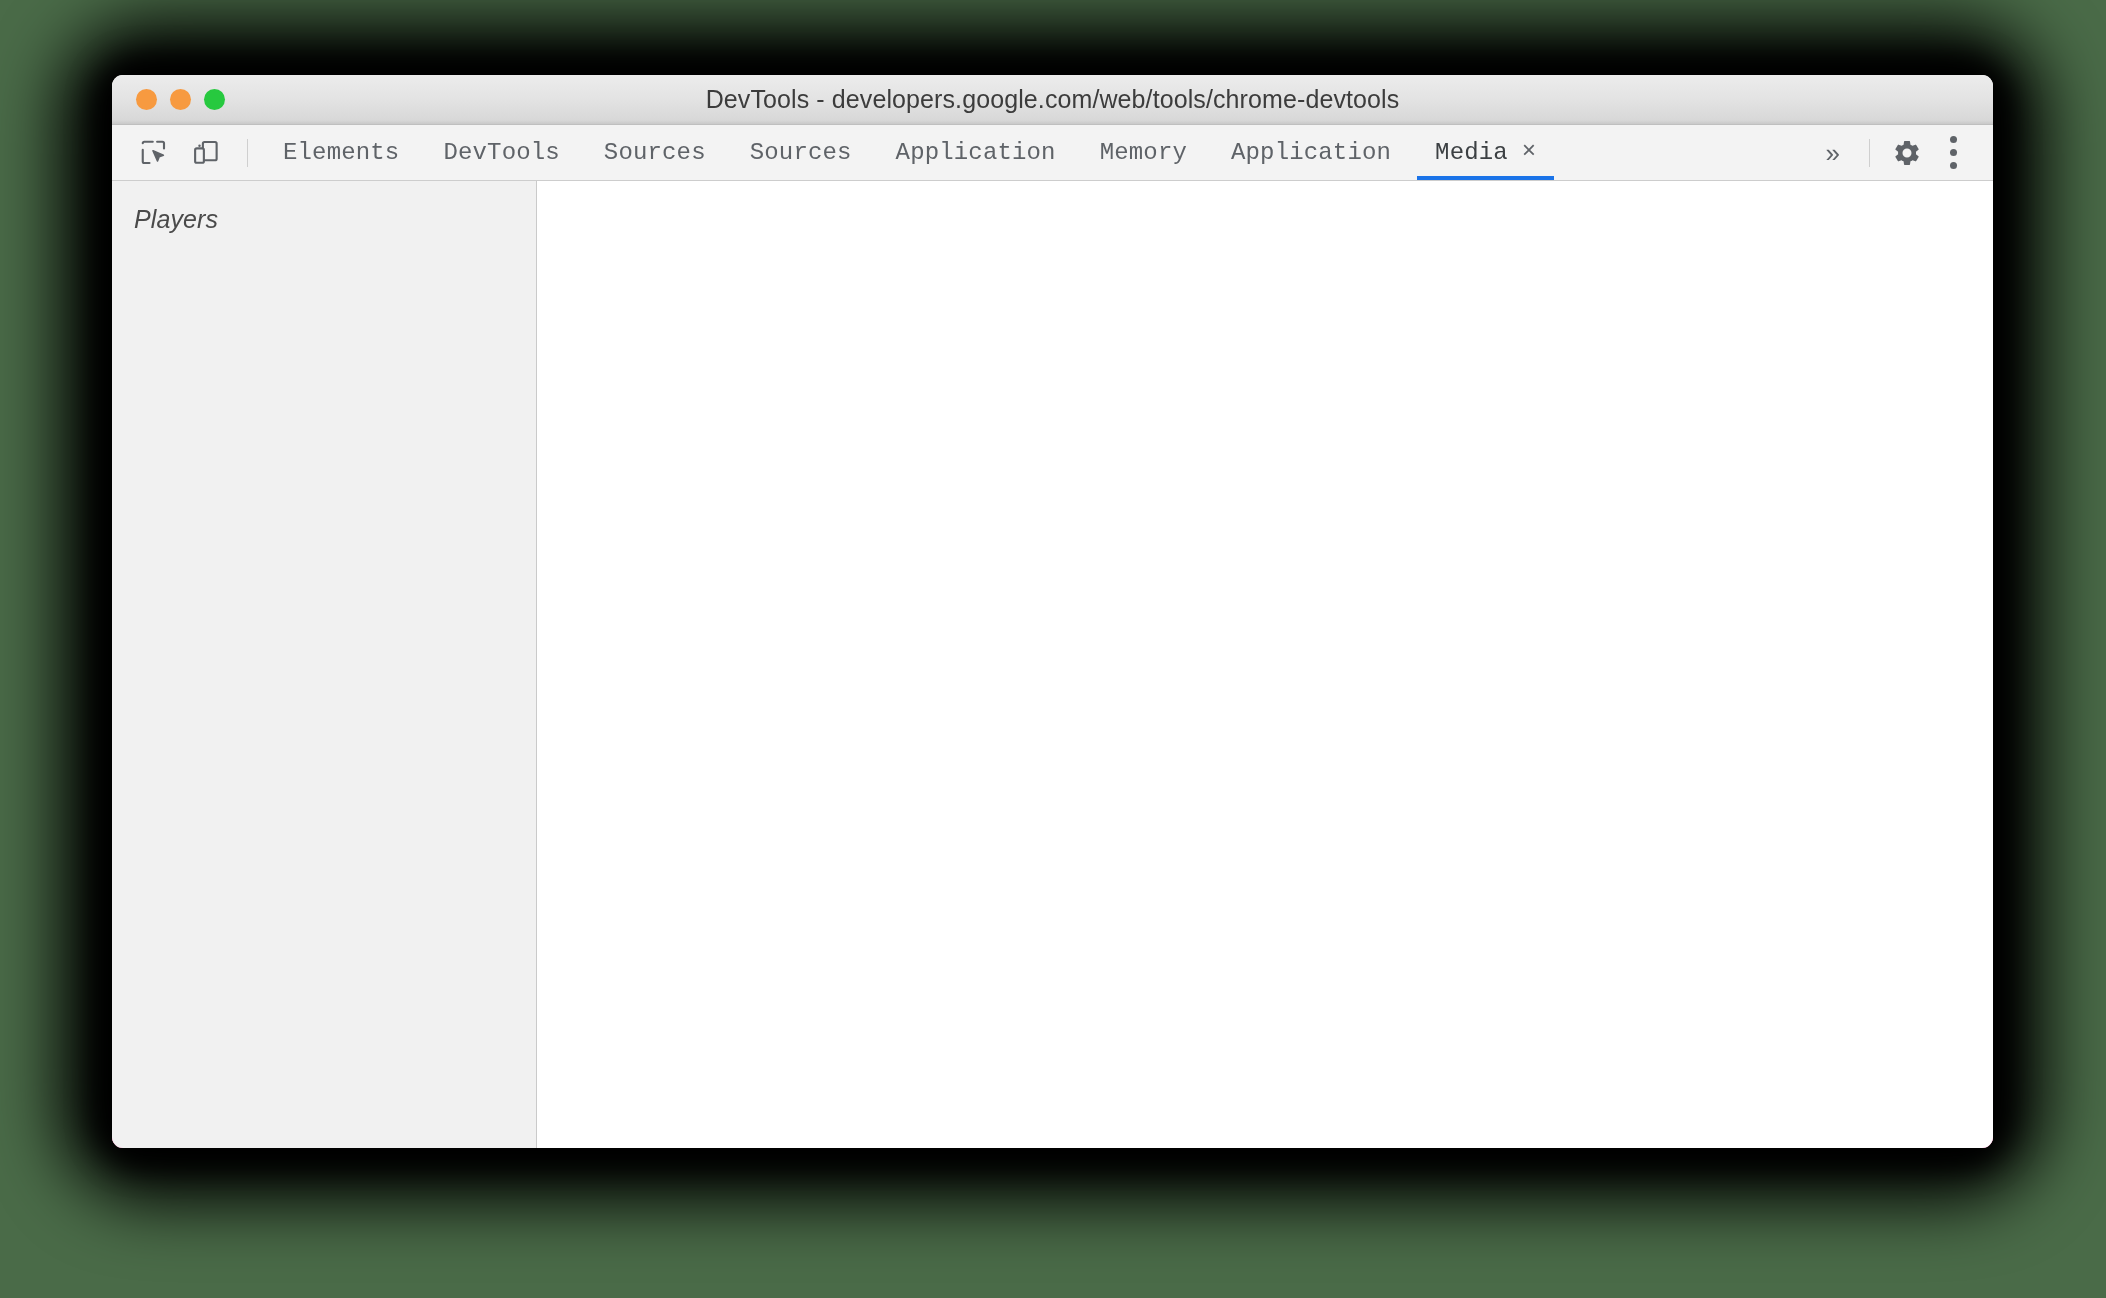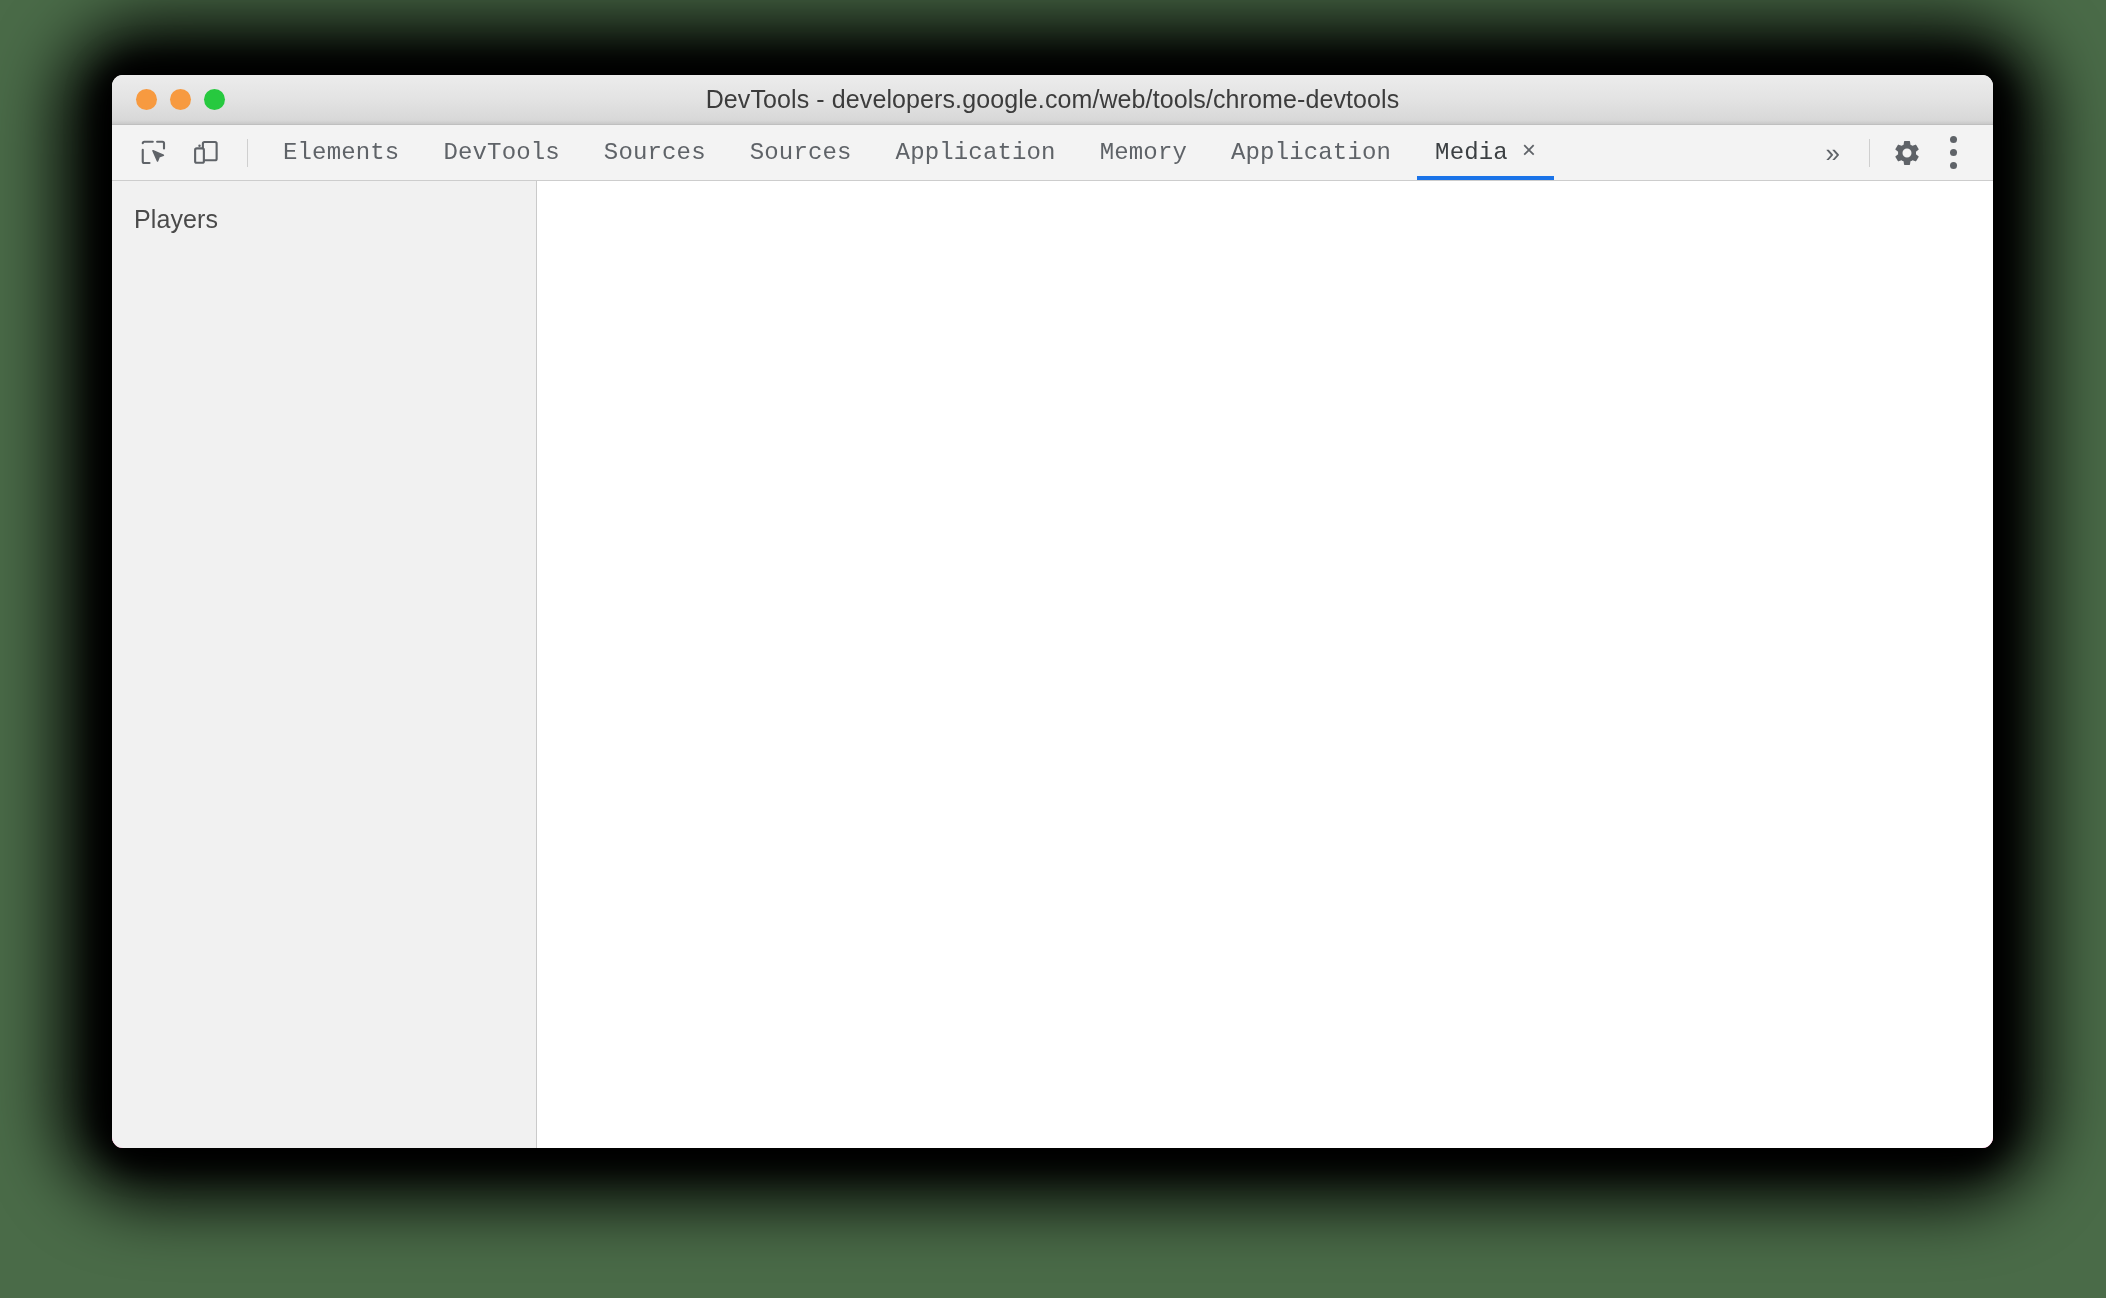--- a/index.html
+++ b/index.html
@@ -196,20 +196,21 @@
     height: 7px;
     border-radius: 50%;
     background: #5f6368;
   }
 
   
   .panes {
     display: flex;
     height: calc(1073px - 49px - 55px);
     background: #ec4899;
+    font-style: italic;
   }
   .sidebar {
     width: 425px;
     background: #f1f1f1;
     border-right: 1px solid #cacaca;
     box-sizing: border-box;
     padding-top: 24px;
   }
   .sidebar-title {
     font-size: 25px;

